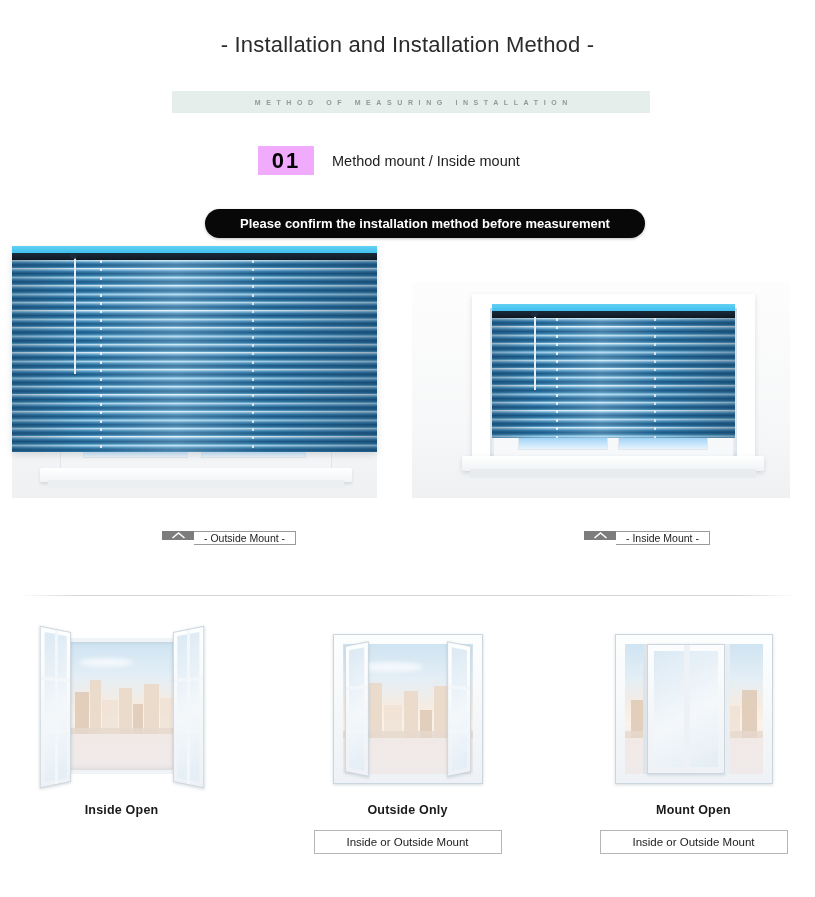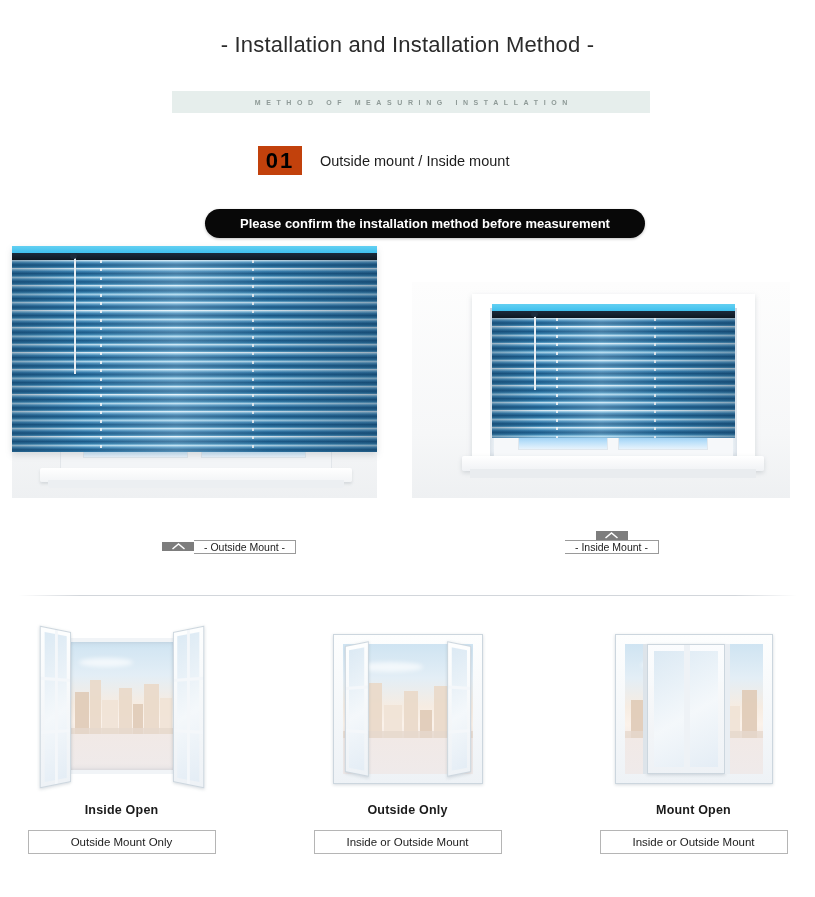--- a/index.html
+++ b/index.html
@@ -51,23 +51,23 @@
 
   
   .step-row {
     position: absolute;
     top: 146px;
     left: 258px;
     display: flex;
     align-items: center;
   }
   .step-badge {
-    width: 44px;
+    width: 56px;
     height: 29px;
-    background: #c2410c;
+    background: #f0abfc;
     color: #000000;
     font-size: 22px;
     font-weight: 700;
     display: flex;
     align-items: center;
     justify-content: center;
     letter-spacing: 2px;
     font-family: "Liberation Sans", sans-serif;
   }
   .step-label {
@@ -322,25 +322,25 @@
     height: 6px;
     border-radius: 50%;
     background: #1b2b3c;
     z-index: 5;
   }
 
   
   .mount-caption {
     position: absolute;
     display: flex;
-    align-items: center;
+    align-items: flex-start;
     height: 31px;
   }
   .mount-caption.left  { left: 162px; top: 531px; }
-  .mount-caption.right { left: 565px; top: 531px; flex-direction: column; }
+  .mount-caption.right { left: 584px; top: 531px; }
   .caption-chevron {
     width: 32px;
     background: #7d7d7d;
     display: flex;
     align-items: center;
     justify-content: center;
   }
   .caption-chevron svg { display: block; }
   .caption-box {
     border: 1px solid #9a9a9a;
@@ -478,21 +478,21 @@
 <body>
 
 <div class="page-title">- Installation and Installation Method -</div>
 
 <div class="subtitle-band">
   <span class="subtitle-band-text">METHOD OF MEASURING INSTALLATION</span>
 </div>
 
 <div class="step-row">
   <div class="step-badge">01</div>
-  <div class="step-label">Outside mount / Inside mount</div>
+  <div class="step-label">Method mount / Inside mount</div>
 </div>
 
 <div class="notice-pill">
   <span class="notice-pill-text">Please confirm the installation method before measurement</span>
 </div>
 
 <div class="photo-outside">
   <div class="wall"></div>
 
   <div class="om-window">
@@ -597,23 +597,20 @@
       </div>
 
       <div class="sash" style="left:144px;top:4px;width:34px;height:150px;transform:perspective(230px) rotateY(-32deg);transform-origin:left center;">
         <div class="glassgrid"></div>
         <div class="mullion-h" style="top:46px"></div>
         <div class="mullion-h" style="top:96px"></div>
         <div class="mullion-v" style="left:15px"></div>
       </div>
     </div>
     <div class="type-title">Inside Open</div>
-    <div class="type-tag">
-      <span class="type-tag-text">Outside Mount Only</span>
-    </div>
   </div>
 
   <div class="type-card">
     <div class="type-figure">
       <div class="sash" style="left:18px;top:6px;width:150px;height:150px;"></div>
       <div class="scene" style="left:28px;top:16px;width:130px;height:130px;">
         <div class="sky-cloud" style="left:14px;top:18px;width:66px;height:10px;"></div>
         <div class="bldg dk" style="left:8px;width:16px;height:40px;"></div>
         <div class="bldg" style="left:26px;width:13px;height:55px;"></div>
         <div class="bldg lt" style="left:41px;width:18px;height:33px;"></div>

